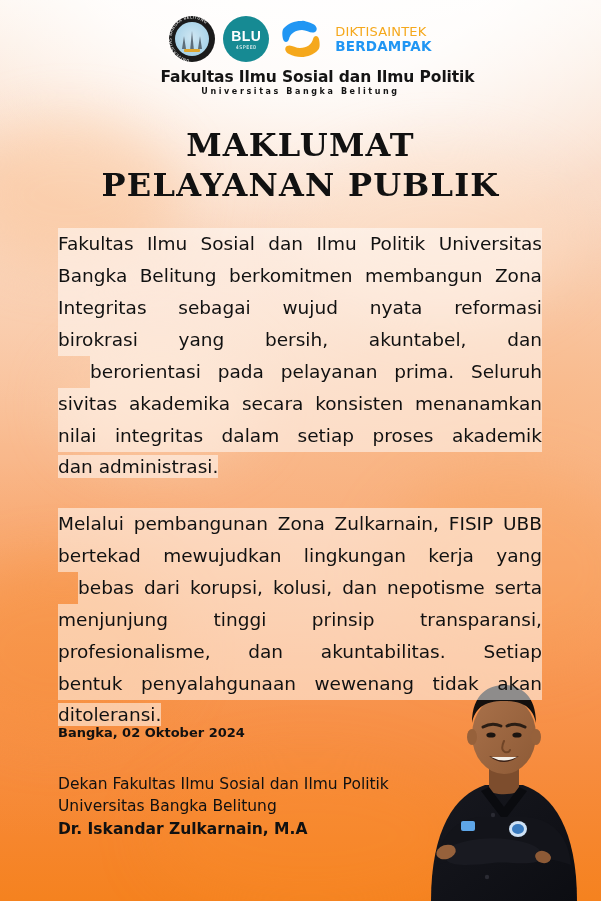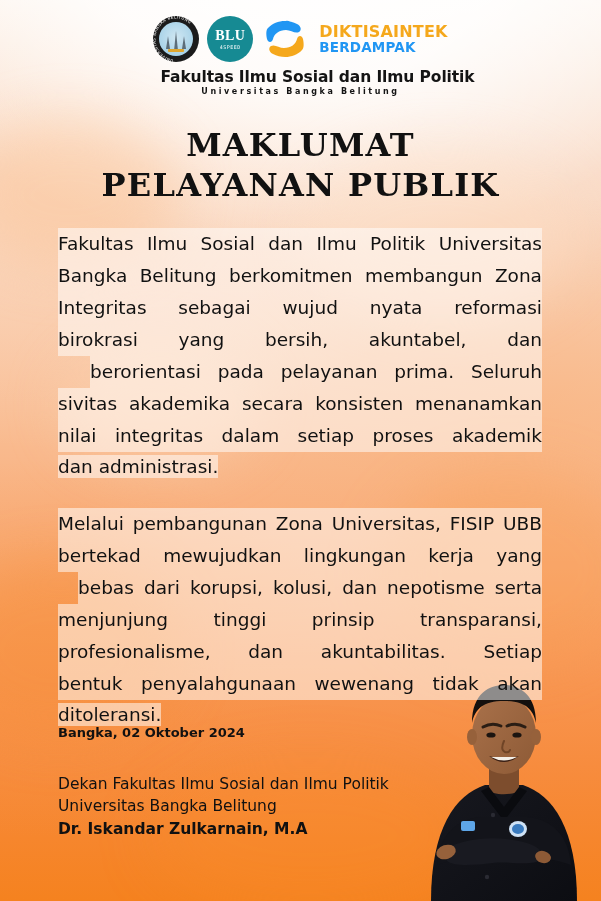--- a/index.html
+++ b/index.html
@@ -54,26 +54,26 @@
         border-left:2.2px solid transparent;border-right:2.2px solid transparent;
         border-bottom:17px solid #5d6e7a;}
   .seal .s-l{left:7px;bottom:7px;border-bottom-width:13px;}
   .seal .s-c{left:14.8px;bottom:5px;border-bottom-width:20px;}
   .seal .s-r{left:22.5px;bottom:7px;border-bottom-width:13px;}
   .seal .base{position:absolute;left:9px;bottom:4px;width:16px;height:3px;background:#e0a72e;border-radius:1px;}
   .seal .ring-text{position:absolute;inset:0;border-radius:50%;}
 
   .blu{width:46px;height:46px;border-radius:50%;background:#168a93;
        display:flex;flex-direction:column;align-items:center;justify-content:center;color:#fff;}
-  .blu .t1{font-weight:bold;font-size:14px;letter-spacing:.5px;line-height:1;font-family:Liberation Serif, serif;}
+  .blu .t1{font-weight:bold;font-size:14px;letter-spacing:.5px;line-height:1;font-family:Liberation Sans, sans-serif;}
   .blu .t2{font-size:5px;letter-spacing:.5px;margin-top:1px;font-family:"DejaVu Sans Mono",monospace;}
 
   .dikti-mark{width:48px;height:44px;}
   .dikti-text{display:flex;flex-direction:column;justify-content:center;line-height:1.05;margin-left:2px;}
-  .dikti-text .l1{color:#f5a81c;font-weight:bold;font-size:16px;letter-spacing:.2px;}
+  .dikti-text .l1{color:#f5a81c;font-weight:normal;font-size:13px;letter-spacing:.2px;}
   .dikti-text .l2{color:#2196f3;font-weight:bold;font-size:13.5px;letter-spacing:.2px;}
 
   .fac-name{margin-top:4px;font-weight:bold;font-size:15.5px;color:#141414;letter-spacing:-0.1px;padding-left:34px;}
   .fac-sub{margin-top:1px;font-weight:bold;font-size:8px;color:#141414;letter-spacing:2.6px;}
 
   
   .title{position:absolute;left:0;right:0;top:128px;text-align:center;z-index:5;
          font-family:"DejaVu Serif","Liberation Serif",serif;font-weight:bold;
          color:#111;line-height:1.12;}
   .title .ln1{font-size:32px;letter-spacing:1.2px;}
@@ -228,21 +228,21 @@
           </span>
         </div>
         <div class="jl last"><span class="hl">dan administrasi.</span></div>
       </div>
     <div class="para" id="p2">
         <div class="jl">
           <span class="hl" style="display: flex; justify-content: space-between; width: 100%;">
             <span>Melalui</span>
             <span>pembangunan</span>
             <span>Zona</span>
-            <span>Universitas,</span>
+            <span>Zulkarnain,</span>
             <span>FISIP</span>
             <span>UBB</span>
           </span>
         </div>
         <div class="jl">
           <span class="hl" style="display: flex; justify-content: space-between; width: 100%;">
             <span>bertekad</span>
             <span>mewujudkan</span>
             <span>lingkungan</span>
             <span>kerja</span>

